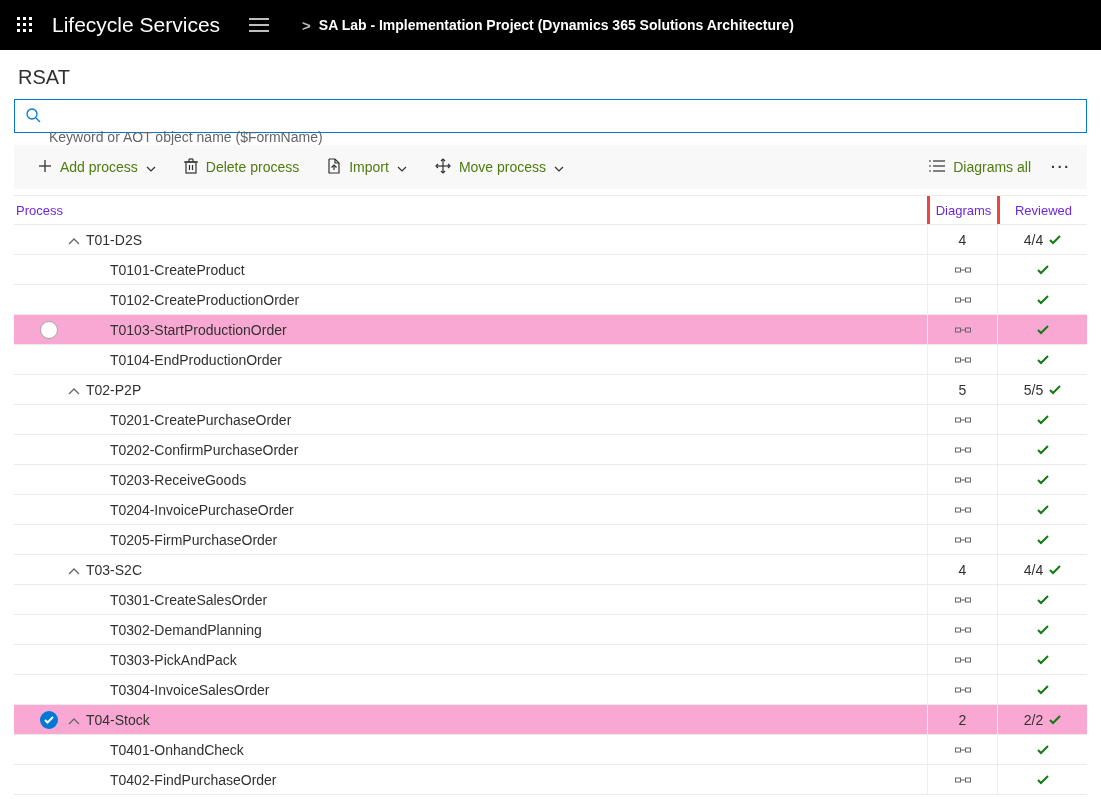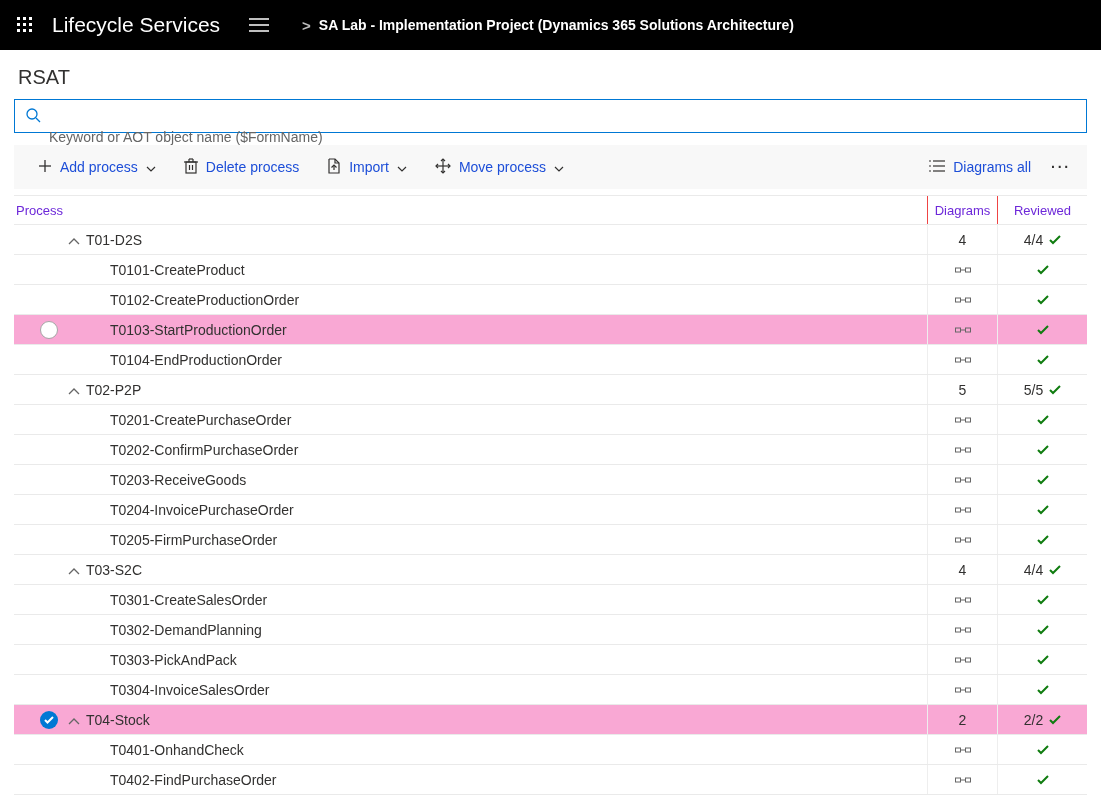--- a/index.html
+++ b/index.html
@@ -20,32 +20,32 @@
   .page { padding:16px 14px 0 14px; }
   .pagetitle { font-size:20px; font-weight:300; margin:0 0 10px 4px; }
 
   .searchwrap { border:1px solid #0078d4; display:flex; align-items:center; height:34px; padding:0 10px; }
   .searchwrap svg { stroke:#0078d4; fill:none; }
   .searchinput { flex:1; border:none; outline:none; font-size:14px; padding-left:8px; color:#ec4899; background:transparent;margin-top:41px; }
   .searchinput::placeholder { color:#666; }
 
   
   .toolbar { background:#f8f8f8; height:44px; margin-top:12px; display:flex; align-items:center; padding:0 10px; }
-  .tbtn { display:inline-flex; align-items:center; gap:8px; padding:0 14px; height:44px; cursor:pointer; color:#1d4ed8; }
+  .tbtn { display:inline-flex; align-items:center; gap:8px; padding:0 14px; height:44px; cursor:pointer; color:#4d7c0f; }
   .tbtn svg { stroke:#323130; }
   .tspacer { flex:1; }
   .tmore { width:32px; display:flex; justify-content:center; align-items:center; cursor:pointer; color:#323130; font-weight:bold; letter-spacing:2px;}
   .chev { display:inline-block; }
 
   
   .grid { margin-top:6px; }
   .ghead, .grow { display:grid; grid-template-columns: 1fr 70px 90px; align-items:center; border-bottom:1px solid #eaeaea; }
   .ghead { height:30px; font-size:13px; color:#6d28d9; border-top:1px solid #eaeaea;}
   .ghead .c1 { padding-left:2px; }
-  .ghead .cdiv { border-left:1px solid #ef4444; height:100%; display:flex; align-items:center; justify-content:center;}
+  .ghead .cdiv { border-left:3px solid #ef4444; height:100%; display:flex; align-items:center; justify-content:center;}
   .grow { height:30px; font-size:14px; position:relative; }
   .grow .c1 { display:flex; align-items:center; height:100%; }
   .grow .c2, .grow .c3 { border-left:1px solid #eee; height:100%; display:flex; align-items:center; justify-content:center; gap:6px;}
   .grow.group { font-weight:400; }
   .grow.child .label { padding-left:96px; }
   .grow.group .label { padding-left:72px; }
   .caret { position:absolute; left:54px; cursor:pointer;}
   .caret svg { stroke:#666; fill:none; }
   .radio { position:absolute; left:26px; width:18px; height:18px; border:1px solid #a6a6a6; border-radius:50%; background:#fff; cursor:pointer;}
   .radio.checked { border:none; background:#0078d4; display:flex; align-items:center; justify-content:center;}

